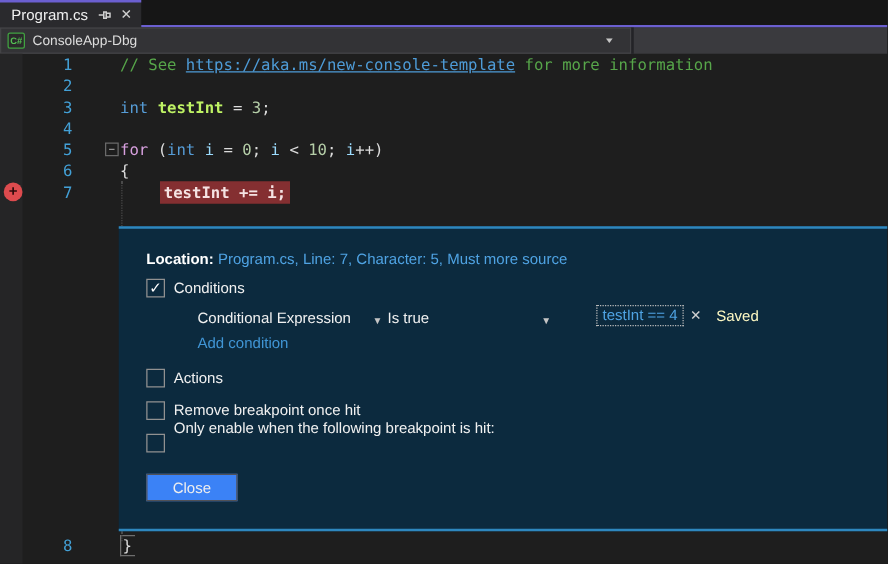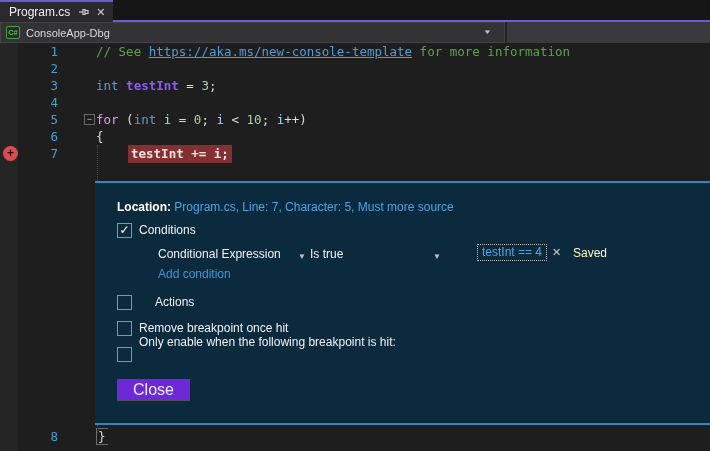--- a/index.html
+++ b/index.html
@@ -34,21 +34,21 @@
                font-family:"DejaVu Sans Mono","Liberation Mono",monospace; font-size:12.5px;
                white-space:pre; }
   .ln { position:absolute; left:0; top:0; width:58px; text-align:right; color:#43a0d6;
         font-size:12.5px; }
   .code-text { position:absolute; left:96px; top:0; }
   .tok-comment { color:#57a64a; }
   .tok-url { color:#4e9cd8; text-decoration:underline; }
   .tok-kw { color:#569cd6; }
   .tok-ctrl { color:#d8a0df; }
   .tok-ident { color:#9cdcfe; }
-  .tok-identb { color:#8b5cf6; font-weight:bold; }
+  .tok-identb { color:#bef264; font-weight:bold; }
   .tok-num { color:#b5cea8; }
   .tok-plain { color:#dcdcdc; }
   .tok-hl { color:#f5e3e3; font-weight:bold; background:#842f31; padding:1px 3px 2px 3px; }
   .tok-brace { color:#dcdcdc; border:1px solid #6e6e6e; border-right:none; padding:0 2px 0 1px; }
   .fold-box { position:absolute; left:84px; top:3px; width:11px; height:11px;
               border:1px solid #6a6a6a; background:#1e1e1e; color:#c8c8c8; font-size:9px;
               line-height:9px; text-align:center; font-family:"Liberation Sans",sans-serif; }
   .bp-glyph { position:absolute; left:3px; top:146px; width:15px; height:15px; border-radius:50%;
               background:#dd4b4e; color:#27090a; font-weight:bold; font-size:12px;
               line-height:14px; text-align:center; font-family:"Liberation Sans",sans-serif; }
@@ -65,22 +65,22 @@
   .chk { position:absolute; width:15px; height:15px; border:1px solid #919191; background:transparent;
          color:#ffffff; font-size:12px; line-height:13px; text-align:center; }
   .chk-label { position:absolute; color:#f1f1f1; }
   .dd-label { color:#f1f1f1; }
   .dd-arrow { color:#c5c5c5; font-size:8px; }
   .cond-value { position:absolute; border:1px dotted #b9b9b9; color:#4fa3e3;
                 padding:0 4px 1px 4px; height:17px; line-height:15px; }
   .cond-remove { position:absolute; color:#d0d0d0; font-size:11px; }
   .cond-saved { position:absolute; color:#fef9c3; }
   .add-cond { position:absolute; color:#4095d5; }
-  .close-btn { position:absolute; left:22px; top:196px; width:73px; height:22px; background:#6d28d9;
-               border:1px solid #515156; color:#eeeeee; font-size:16px; text-align:center;
+  .close-btn { position:absolute; left:22px; top:196px; width:73px; height:22px; background:#3b82f6;
+               border:1px solid #515156; color:#eeeeee; font-size:12px; text-align:center;
                line-height:20px; }
 </style>
 </head>
 <body>
 
 <div id="app">
 
   <div class="tabbar">
     <div class="tab">
       <span class="tab-title">Program.cs</span>
@@ -142,21 +142,21 @@
     </div>
     <div class="dlg-row dd-arrow" style="left:338px; top:66px;">▼</div>
 
     <div class="cond-value" style="left:382px; top:61px;">testInt == 4</div>
     <div class="cond-remove" style="left:457px; top:63px;">✕</div>
     <div class="cond-saved" style="left:478px; top:63px;">Saved</div>
 
     <div class="add-cond" style="left:63px; top:84px;">Add condition</div>
 
     <div class="chk" id="chk-actions" style="left:22px; top:112px;"></div>
-    <div class="chk-label" style="left:60px; top:112px;">Actions</div>
+    <div class="chk-label" style="left:44px; top:112px;">Actions</div>
 
     <div class="chk" id="chk-remove-once" style="left:22px; top:138px;"></div>
     <div class="chk-label" style="left:44px; top:138px;">Remove breakpoint once hit</div>
 
     <div class="chk" id="chk-only-enable" style="left:22px; top:164px;"></div>
     <div class="chk-label" style="left:44px; top:152px;">Only enable when the following breakpoint is hit:</div>
 
     <div class="close-btn">Close</div>
   </div>
 

